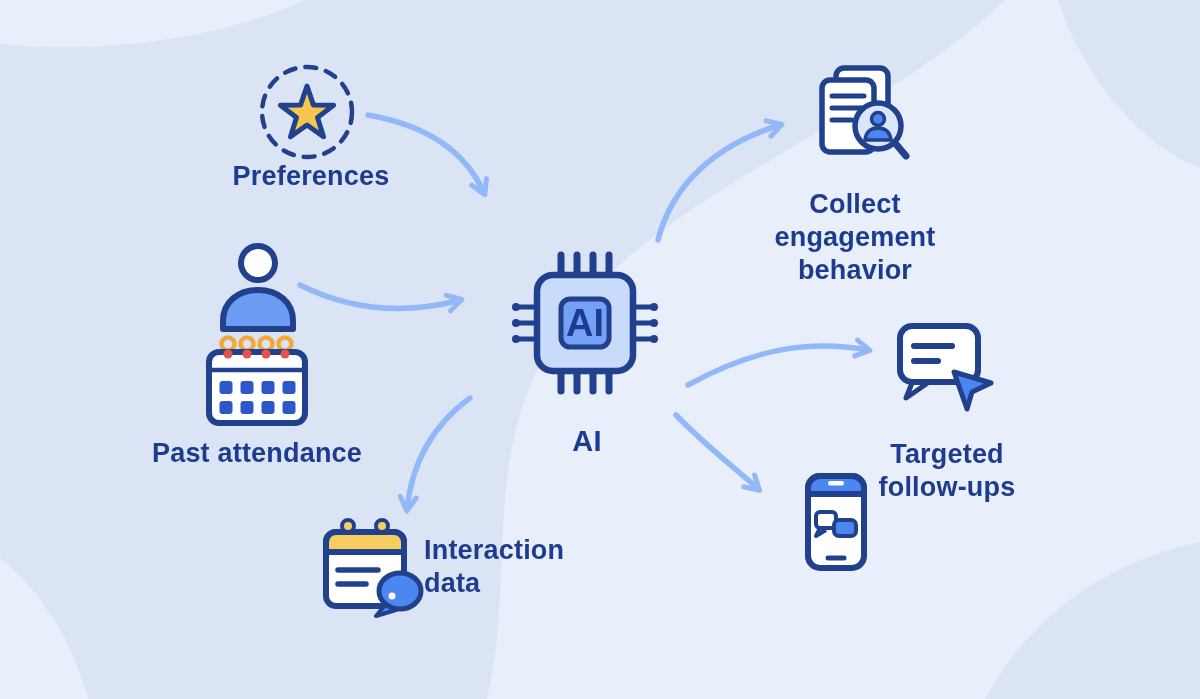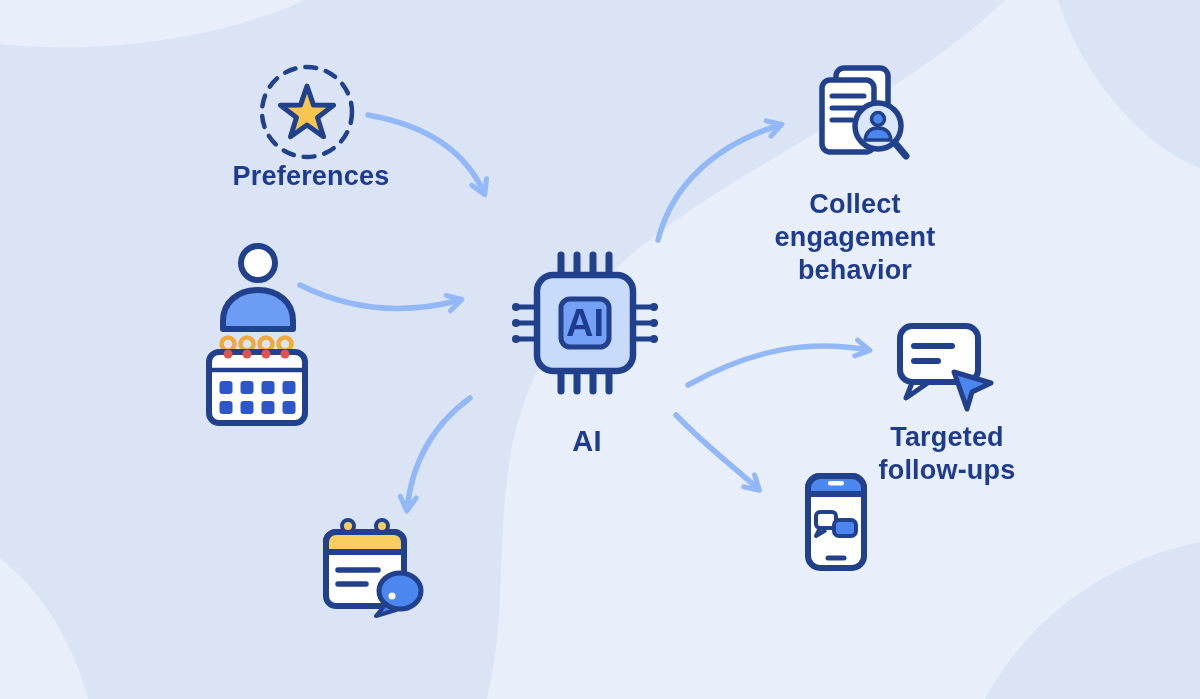--- a/index.html
+++ b/index.html
@@ -93,20 +93,21 @@
         <rect x="36.5" y="49" width="13" height="13" rx="3"></rect>
         <rect x="57.5" y="49" width="13" height="13" rx="3"></rect>
         <rect x="78.5" y="49" width="13" height="13" rx="3"></rect>
         <rect x="15.5" y="69" width="13" height="13" rx="3"></rect>
         <rect x="36.5" y="69" width="13" height="13" rx="3"></rect>
         <rect x="57.5" y="69" width="13" height="13" rx="3"></rect>
         <rect x="78.5" y="69" width="13" height="13" rx="3"></rect>
       </g>
     </svg>
   </div>
+  <div class="label" style="left:127px;top:437px;width:260px;">Past attendance</div>
 
   <div class="node" style="left:505px;top:243px;">
     <svg class="icon" width="160" height="160" viewBox="0 0 160 160">
       <g stroke="#21418c" stroke-width="7" stroke-linecap="round">
         <line x1="56" y1="12" x2="56" y2="30"></line>
         <line x1="72" y1="12" x2="72" y2="30"></line>
         <line x1="88" y1="12" x2="88" y2="30"></line>
         <line x1="104" y1="12" x2="104" y2="30"></line>
         <line x1="56" y1="130" x2="56" y2="148"></line>
         <line x1="72" y1="130" x2="72" y2="148"></line>
@@ -144,20 +145,22 @@
       <circle cx="62" cy="14" r="6" fill="#f6cd5e" stroke="#21418c" stroke-width="4"></circle>
       <g stroke="#21418c" stroke-width="5.5" stroke-linecap="round">
         <line x1="18" y1="58" x2="58" y2="58"></line>
         <line x1="18" y1="72" x2="46" y2="72"></line>
       </g>
       <path d="M66,92 L56,104 L76,98 Z" fill="#4c86ef" stroke="#21418c" stroke-width="4" stroke-linejoin="round"></path>
       <ellipse cx="80" cy="79" rx="21" ry="18" fill="#4c86ef" stroke="#21418c" stroke-width="5"></ellipse>
       <circle cx="72" cy="84" r="3.5" fill="#ffffff"></circle>
     </svg>
   </div>
+  <div class="label left" style="left:424px;top:534px;width:180px;">Interaction
+data</div>
 
   <div class="node" style="left:802px;top:62px;">
     <svg class="icon" width="110" height="112" viewBox="0 0 110 112">
       <rect x="34" y="6" width="52" height="66" rx="8" fill="#ffffff" stroke="#21418c" stroke-width="5.5"></rect>
       <rect x="20" y="18" width="52" height="72" rx="8" fill="#ffffff" stroke="#21418c" stroke-width="5.5"></rect>
       <g stroke="#21418c" stroke-width="5" stroke-linecap="round">
         <line x1="30" y1="34" x2="62" y2="34"></line>
         <line x1="30" y1="46" x2="62" y2="46"></line>
         <line x1="30" y1="58" x2="50" y2="58"></line>
       </g>
@@ -175,21 +178,21 @@
     <svg class="icon" width="108" height="100" viewBox="0 0 108 100">
       <path d="M24,62 L16,82 L42,64 Z" fill="#ffffff" stroke="#21418c" stroke-width="5" stroke-linejoin="round"></path>
       <rect x="10" y="10" width="78" height="56" rx="12" fill="#ffffff" stroke="#21418c" stroke-width="6"></rect>
       <g stroke="#21418c" stroke-width="6" stroke-linecap="round">
         <line x1="24" y1="30" x2="62" y2="30"></line>
         <line x1="24" y1="45" x2="48" y2="45"></line>
       </g>
       <path d="M64,56 L101,67 L82,76 L77,93 Z" fill="#4c86ef" stroke="#21418c" stroke-width="5" stroke-linejoin="round"></path>
     </svg>
   </div>
-  <div class="label" style="left:827px;top:421px;width:240px;">Targeted
+  <div class="label" style="left:827px;top:438px;width:240px;">Targeted
 follow-ups</div>
 
   <div class="node" style="left:792px;top:470px;">
     <svg class="icon" width="88" height="104" viewBox="0 0 88 104">
       <rect x="16" y="6" width="56" height="92" rx="12" fill="#ffffff" stroke="#21418c" stroke-width="6"></rect>
       <path d="M16,24 v-6 a12,12 0 0 1 12,-12 h32 a12,12 0 0 1 12,12 v6 z" fill="#4c86ef" stroke="#21418c" stroke-width="6"></path>
       <rect x="36" y="11" width="16" height="4.5" rx="2.2" fill="#ffffff"></rect>
       <path d="M28,58 l-4,8 l10,-6" fill="#ffffff" stroke="#21418c" stroke-width="4" stroke-linejoin="round"></path>
       <rect x="24" y="42" width="20" height="16" rx="4" fill="#ffffff" stroke="#21418c" stroke-width="4"></rect>
       <rect x="42" y="50" width="22" height="16" rx="5" fill="#4c86ef" stroke="#21418c" stroke-width="4"></rect>

